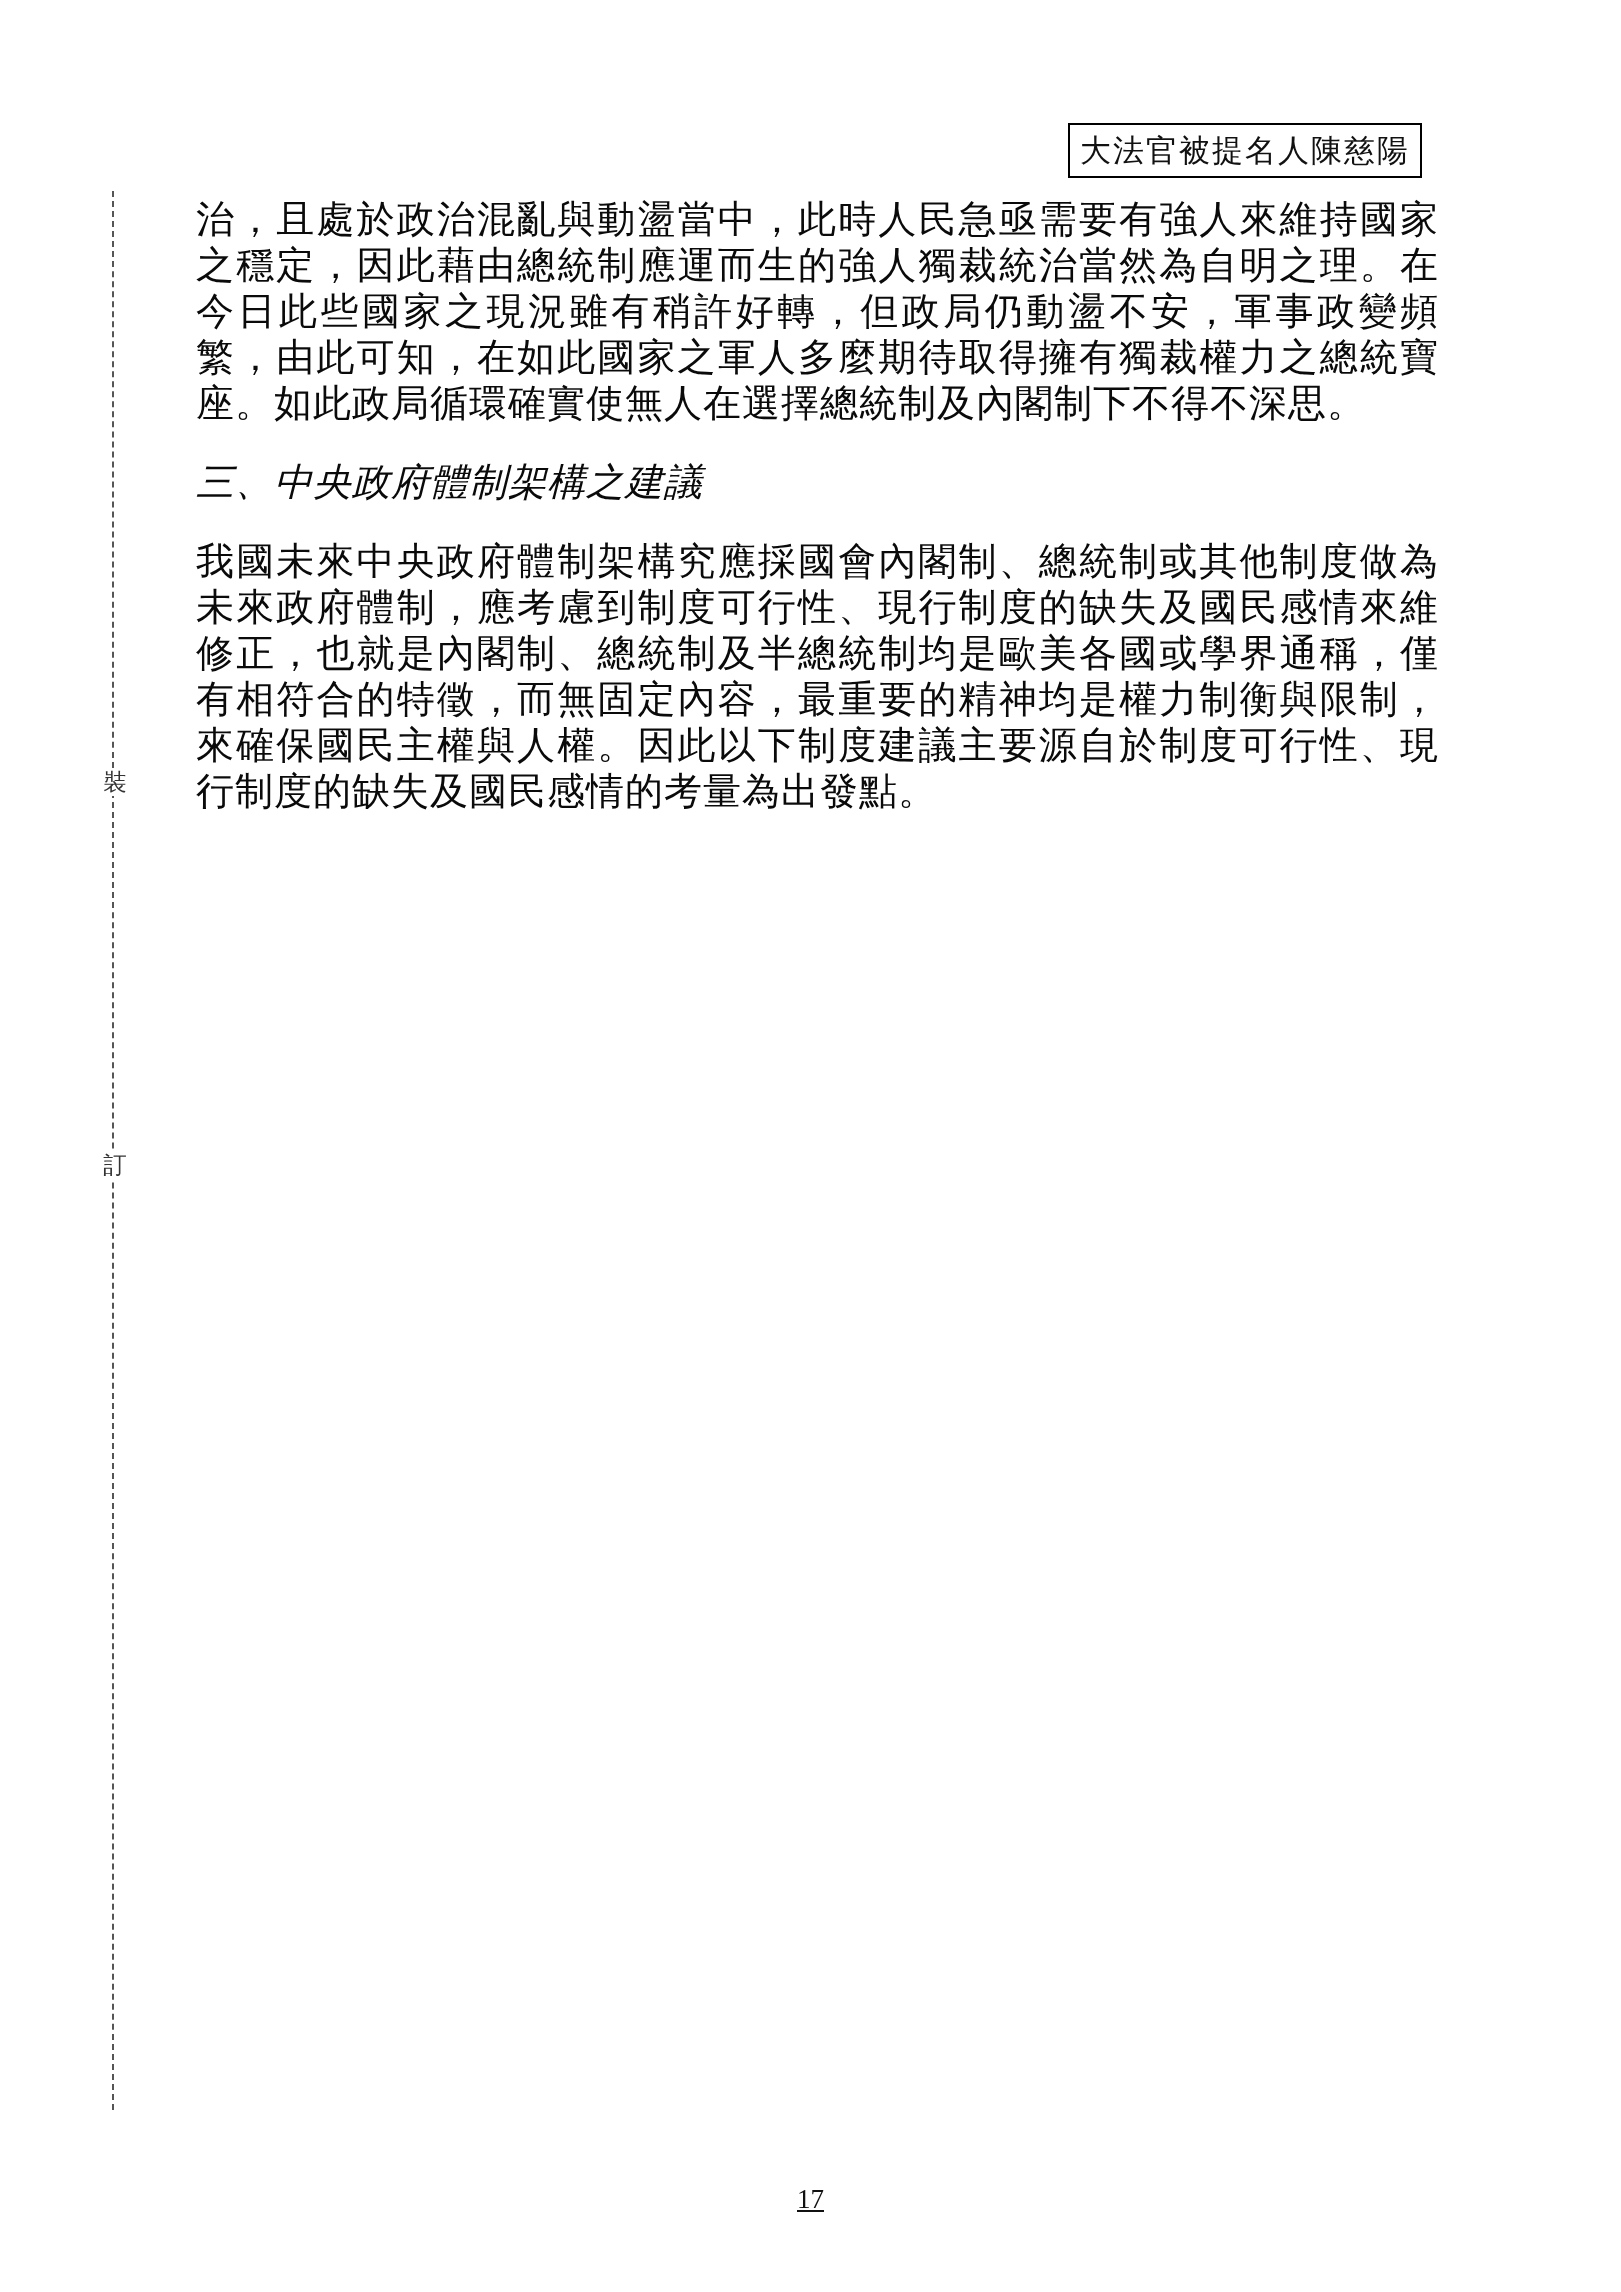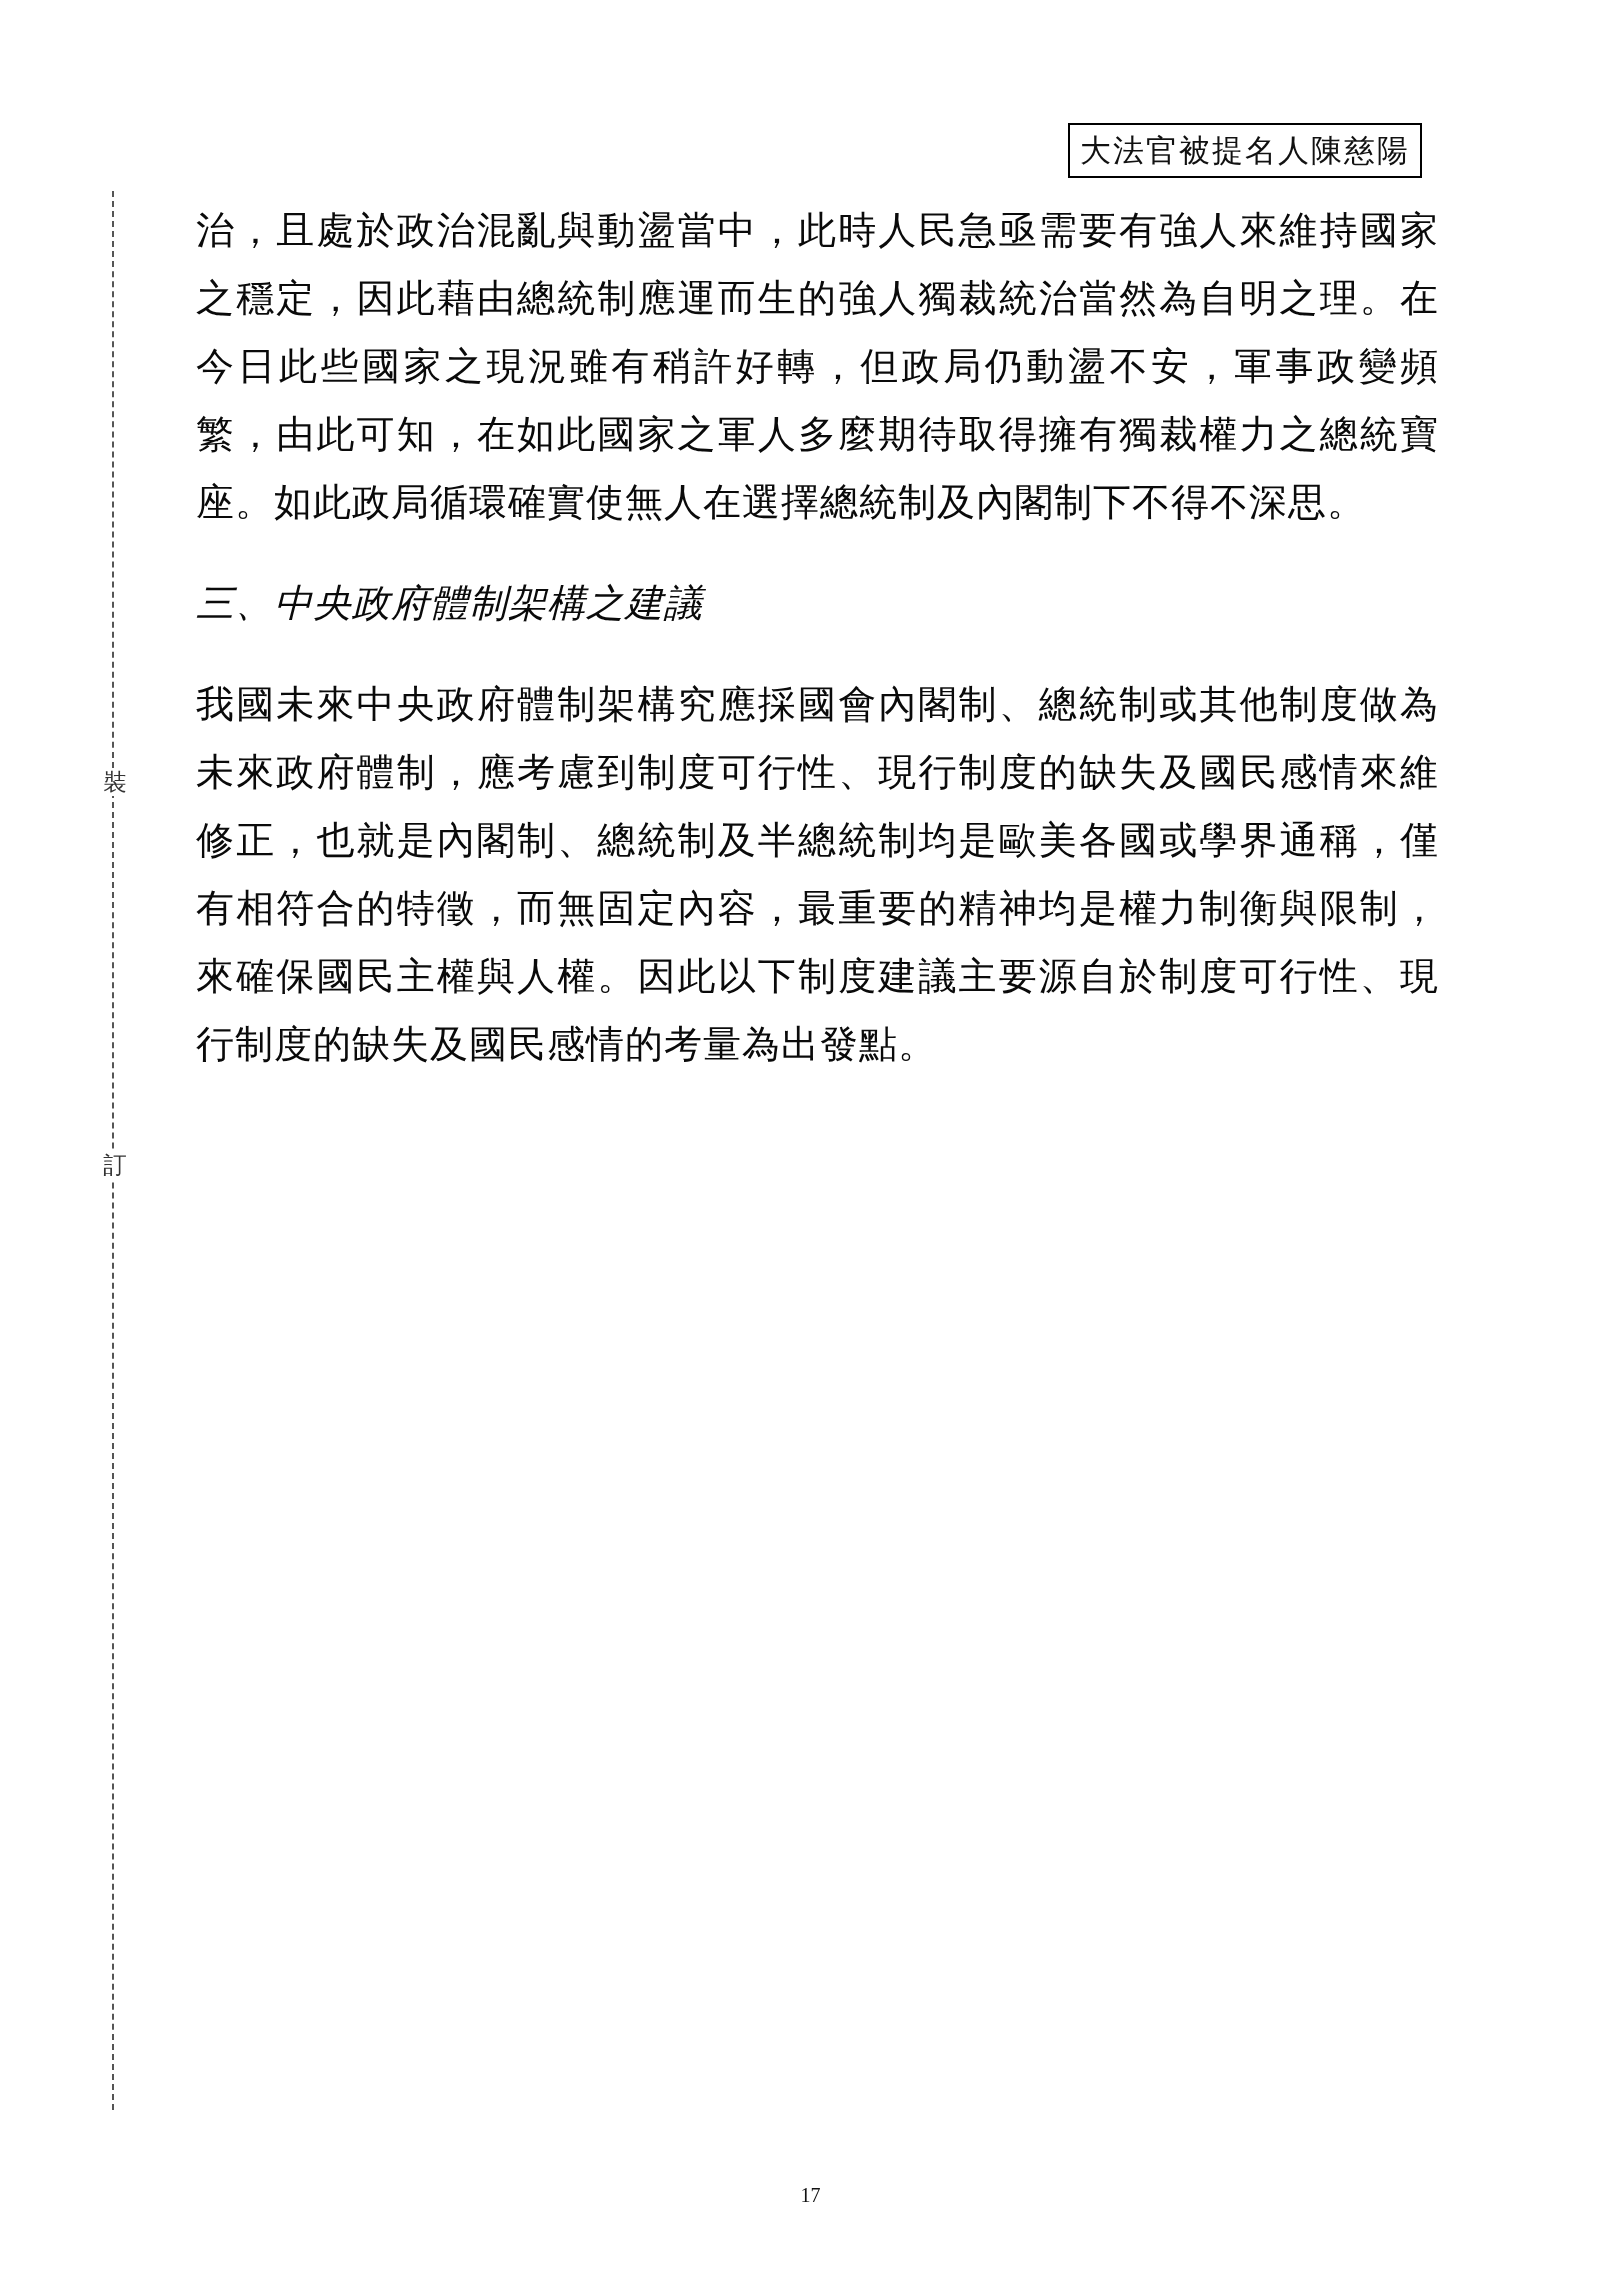--- a/index.html
+++ b/index.html
@@ -56,21 +56,21 @@
   .binding-char.top   { top: 578px; }
   .binding-char.bottom{ top: 961px; }
 
   
   .content {
     position: absolute;
     left: 196px;
     top: 196px;
     width: 1243px;
     font-size: 38px;
-    line-height: 68px;
+    line-height: 46px;
     text-align: justify;
     text-justify: inter-ideograph;
     letter-spacing: 1px;
     color: #0a0a0a;
   }
   .content p {
     margin-bottom: 33px;
   }
   .content p.heading {
     text-align: left;
@@ -79,22 +79,23 @@
     font-style: italic;
   }
 
   
   .footer {
     position: absolute;
     left: 0;
     width: 100%;
     top: 2184px;
     text-align: center;
-    font-size: 20px;
+    font-size: 27px;
     color: #111;
+    text-decoration: underline;
   }
 </style>
 </head>
 <body>
 
 <div class="page">
 
   <div class="binding-line">
     <span class="binding-char top">裝</span>
     <span class="binding-char bottom">訂</span>

